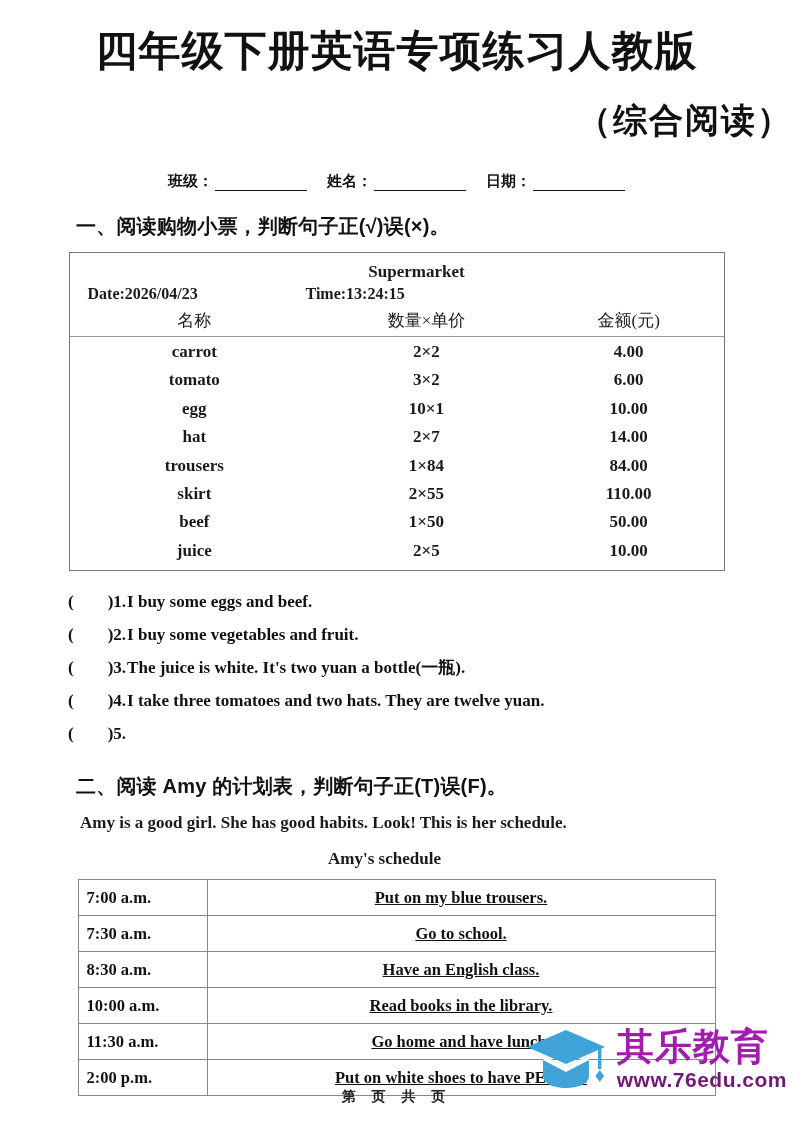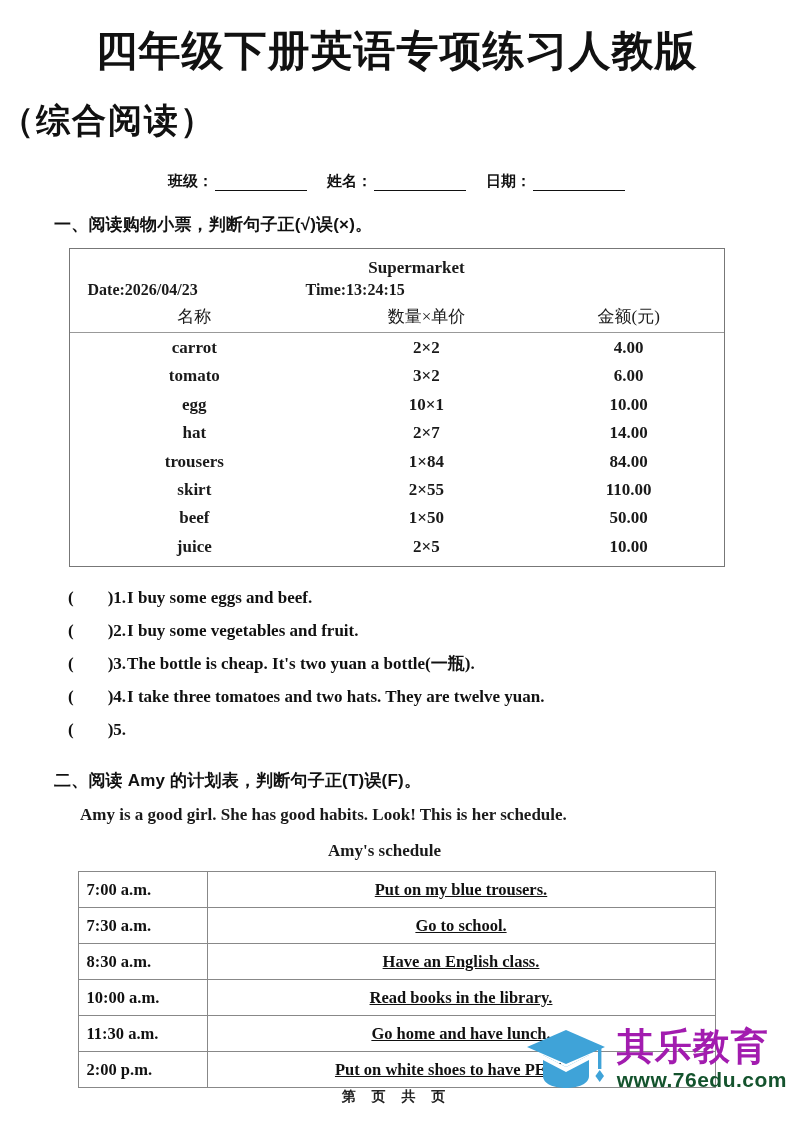--- a/index.html
+++ b/index.html
@@ -21,21 +21,21 @@
     text-align: center;
     font-family: "Liberation Sans", "DejaVu Sans", sans-serif;
     font-weight: bold;
     font-size: 42px;
     letter-spacing: 1px;
     margin: 26px 0 0 0;
     line-height: 1.18;
     color: #111;
   }
   .doc-subtitle {
-    text-align: left;
+    text-align: right;
     font-family: "Liberation Sans", "DejaVu Sans", sans-serif;
     font-weight: bold;
     font-size: 34px;
     letter-spacing: 2px;
     margin: 22px 0 0 0;
     color: #111;
   }
 
   .info-line {
     display: flex;
@@ -55,24 +55,24 @@
     width: 92px;
     border-bottom: 1.6px solid #111;
     height: 13px;
     margin-left: 2px;
   }
 
   
   .section-heading {
     font-family: "Liberation Sans", "DejaVu Sans", sans-serif;
     font-weight: bold;
-    font-size: 17px;
+    font-size: 20px;
     color: #111;
     margin: 22px 0 0 0;
-    padding-left: 54px;
+    padding-left: 76px;
     letter-spacing: 0.2px;
   }
 
   
   .receipt {
     position: relative;
     margin: 12px auto 0 auto;
     width: 656px;
     border: 1.5px solid #777;
     box-sizing: border-box;
@@ -305,21 +305,21 @@
       <span class="tf-blank"></span>
       <span class="tf-paren-close">)</span>
       <span class="tf-num">2.</span>
       <span class="tf-text">I buy some vegetables and fruit.</span>
     </li>
     <li class="tf-item">
       <span class="tf-paren-open">(</span>
       <span class="tf-blank"></span>
       <span class="tf-paren-close">)</span>
       <span class="tf-num">3.</span>
-      <span class="tf-text">The bottle is cheap. It's two yuan a bottle(一瓶).</span>
+      <span class="tf-text">The juice is white. It's two yuan a bottle(一瓶).</span>
     </li>
     <li class="tf-item">
       <span class="tf-paren-open">(</span>
       <span class="tf-blank"></span>
       <span class="tf-paren-close">)</span>
       <span class="tf-num">4.</span>
       <span class="tf-text">I take three tomatoes and two hats. They are twelve yuan.</span>
     </li>
     <li class="tf-item">
       <span class="tf-paren-open">(</span>
@@ -367,15 +367,15 @@
 <div class="watermark">
   <svg class="wm-logo" viewBox="0 0 86 66">
     <path d="M43 4 L82 21 L43 38 L4 21 Z" fill="#3FA3D8"></path>
     <path d="M20 29 L20 50 C20 58 31 62 43 62 C55 62 66 58 66 50 L66 29 L43 41 Z" fill="#3FA3D8"></path>
     <path d="M20 29 L43 41 L66 29 L66 34 L43 46 L20 34 Z" fill="#ffffff"></path>
     <rect x="75" y="21" width="3.4" height="22" fill="#3FA3D8"></rect>
     <path d="M76.7 44 L81 50 L76.7 56 L72.4 50 Z" fill="#3FA3D8"></path>
   </svg>
   <div class="wm-text">
     <span class="wm-cn" style="color: #a21caf;">其乐教育</span>
-    <span class="wm-url" style="color: #14532d;">www.76edu.com</span>
+    <span class="wm-url" style="color: #701a75;">www.76edu.com</span>
   </div>
 </div>
 
 </body></html>

